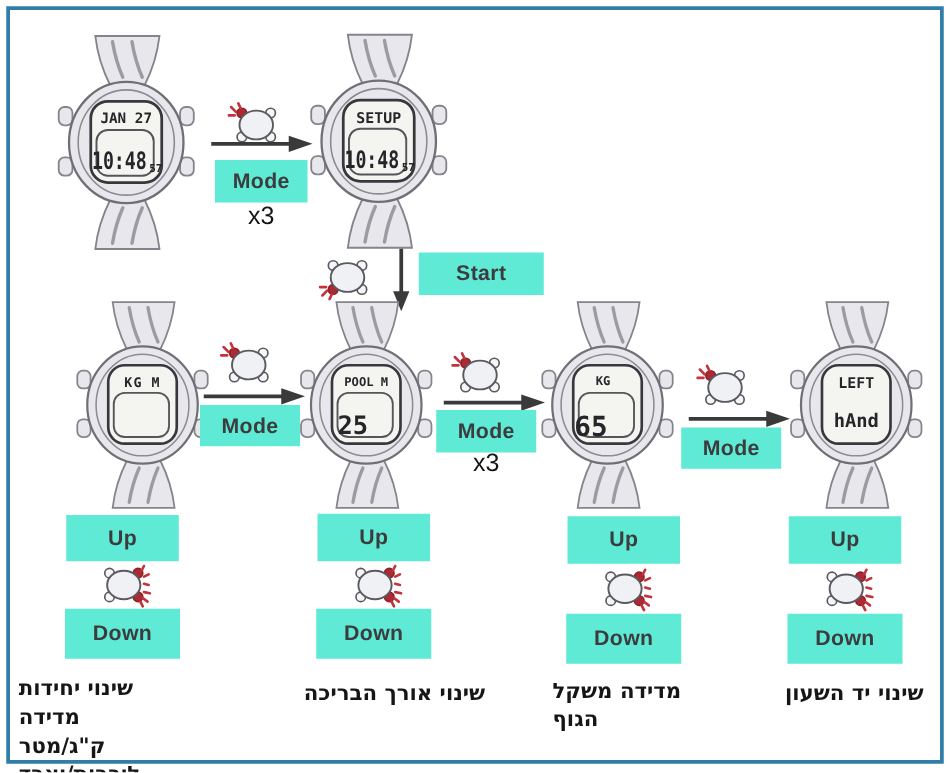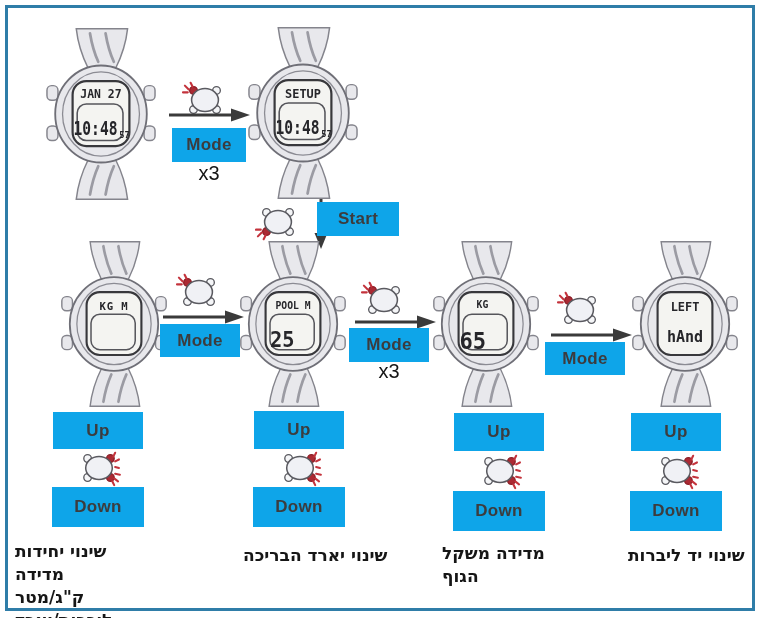--- a/index.html
+++ b/index.html
@@ -11,21 +11,21 @@
   
   .w-body{fill:#e8e8ec;stroke:#84848c;stroke-width:1.6;}
   .w-slot{fill:none;stroke:#9b9ba3;stroke-width:3;stroke-linecap:round;}
   .w-case{stroke:#6f6f77;stroke-width:2;}
   .w-bezel{fill:#e8e8ec;stroke:#8b8b93;stroke-width:1.4;}
   .w-lcd{fill:#f4f4f1;stroke:#38383c;stroke-width:2.4;}
   .w-inner{fill:none;stroke:#55555b;stroke-width:1.7;}
   .lcd-t{font-family:"DejaVu Sans Mono",monospace;font-weight:bold;fill:#26262a;}
   .t-mid{text-anchor:middle;}
   
-  .gbox{position:absolute;background:#0ea5e9;color:#3c3c3e;font-weight:bold;font-size:17px;
+  .gbox{position:absolute;background:#5eead4;color:#3c3c3e;font-weight:bold;font-size:17px;
         display:flex;align-items:center;justify-content:center;letter-spacing:.3px;}
   .x3{position:absolute;color:#151515;font-weight:normal;font-size:20px;text-align:center;}
   
   .arrow line{stroke:#3a3a3a;stroke-width:3;}
   .arrow polygon{fill:#3a3a3a;}
   
   .pi-body{fill:#f0f1f5;stroke:#5a5a60;stroke-width:1.6;}
   .pi-nub{fill:#f5f6f8;stroke:#5a5a60;stroke-width:1.4;}
   .pi-red{fill:#ab2a33;stroke:#8c1f27;}
   .pi-ray{stroke:#c4333c;stroke-width:2.2;stroke-linecap:round;}
@@ -118,21 +118,21 @@
   <div class="gbox" style="left:172px;top:128px;width:74px;height:34px">Mode</div>
   <div class="x3" style="left:172px;top:162px;width:74px">x3</div>
 
   <svg class="abs" style="left:255px;top:202px" width="46" height="40" viewBox="0 0 48 40">
       <use href="#icon-start"></use>
     </svg>
   <svg class="abs arrow" style="left:313px;top:198px" width="16" height="52" viewBox="0 0 16 52">
     <line x1="8" y1="1" x2="8" y2="36"></line>
       <polygon points="1.5,35 8,51 14.5,35"></polygon>
   </svg>
-  <div class="gbox" style="left:317px;top:202px;width:82px;height:34px">Start</div>
+  <div class="gbox" style="left:335px;top:202px;width:100px;height:34px">Start</div>
 
   <svg class="abs" style="left:60px;top:240px" width="108" height="168" viewBox="0 0 122 190">
     <use href="#watch-body"></use>
     <rect class="w-inner" x="35" y="84" width="50" height="40" rx="10"></rect>
     <text class="lcd-t t-mid" x="61" y="79" font-size="12" letter-spacing="1">KG M</text>
   </svg>
 
   <svg class="abs" style="left:239px;top:240px" width="108" height="168" viewBox="0 0 122 190">
     <use href="#watch-body"></use>
     <rect class="w-inner" x="35" y="84" width="50" height="40" rx="10"></rect>
@@ -202,16 +202,16 @@
   <div class="gbox" style="left:631px;top:413px;width:90px;height:38px">Up</div>
   <svg class="abs" style="left:654px;top:452px" width="46" height="38" viewBox="0 0 48 40">
       <use href="#icon-updown"></use>
     </svg>
   <div class="gbox" style="left:630px;top:491px;width:92px;height:40px">Down</div>
 
   <div class="caption" style="left:15px;top:540px;width:145px" dir="rtl">
     <span>שינוי יחידות מדידה</span><br>
     <span>ק"ג/מטר  ליברות/יארד</span>
   </div>
-  <div class="caption" style="left:243px;top:544px;width:148px" dir="rtl">שינוי יארד הבריכה</div>
+  <div class="caption" style="left:243px;top:544px;width:148px" dir="rtl">שינוי אורך הבריכה</div>
   <div class="caption" style="left:442px;top:542px;width:140px" dir="rtl">מדידה משקל הגוף</div>
-  <div class="caption" style="left:628px;top:544px;width:118px" dir="rtl">שינוי יד ליברות</div>
+  <div class="caption" style="left:628px;top:544px;width:118px" dir="rtl">שינוי יד השעון</div>
 </div>
 
 </body></html>

